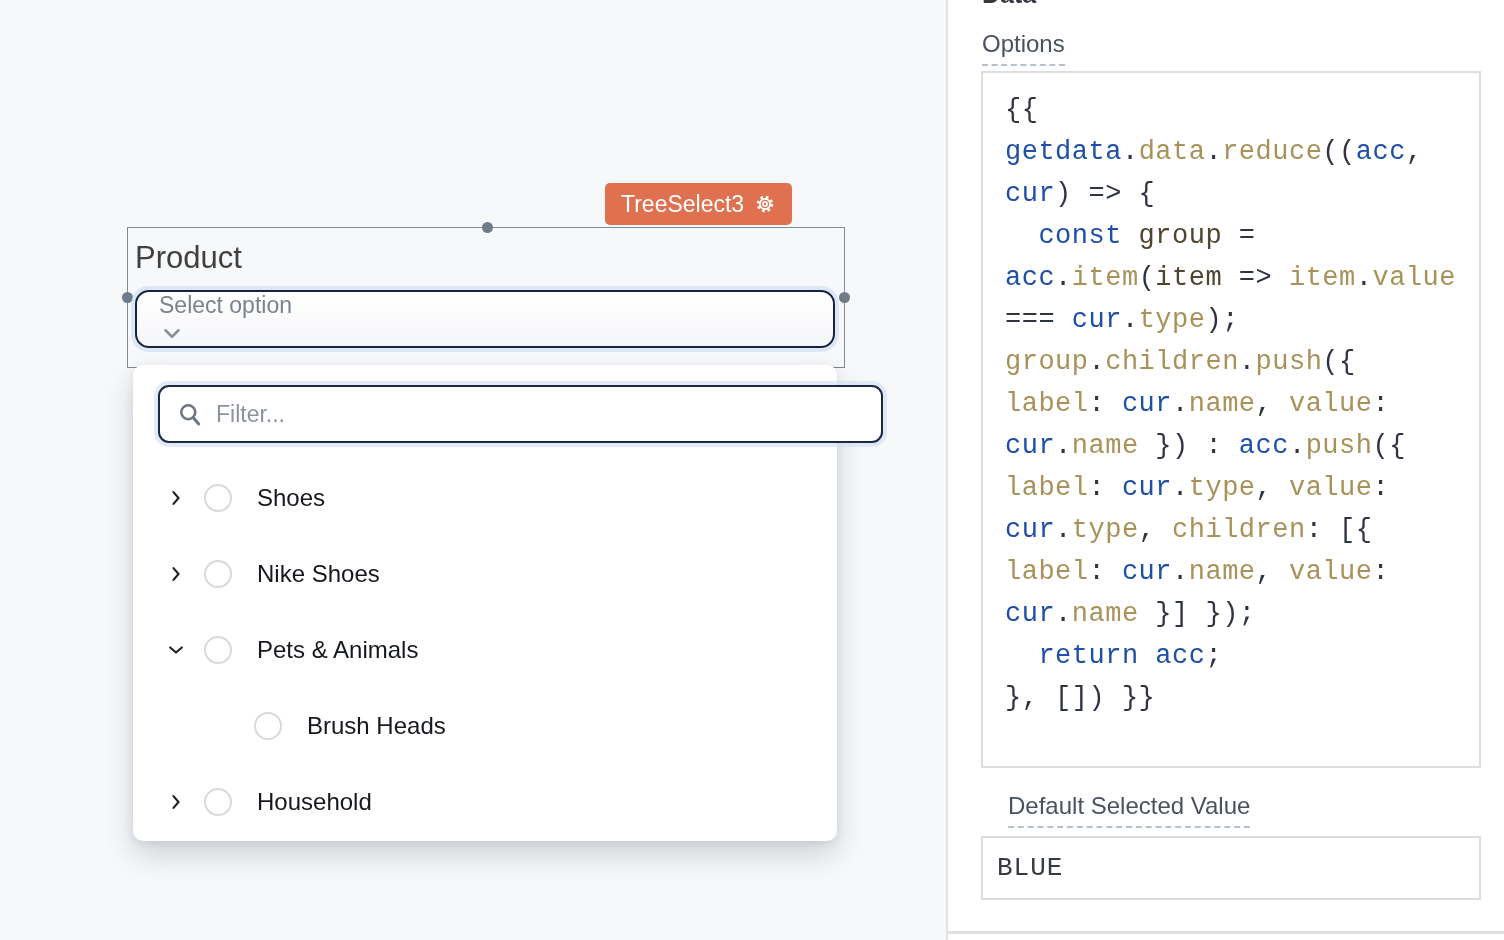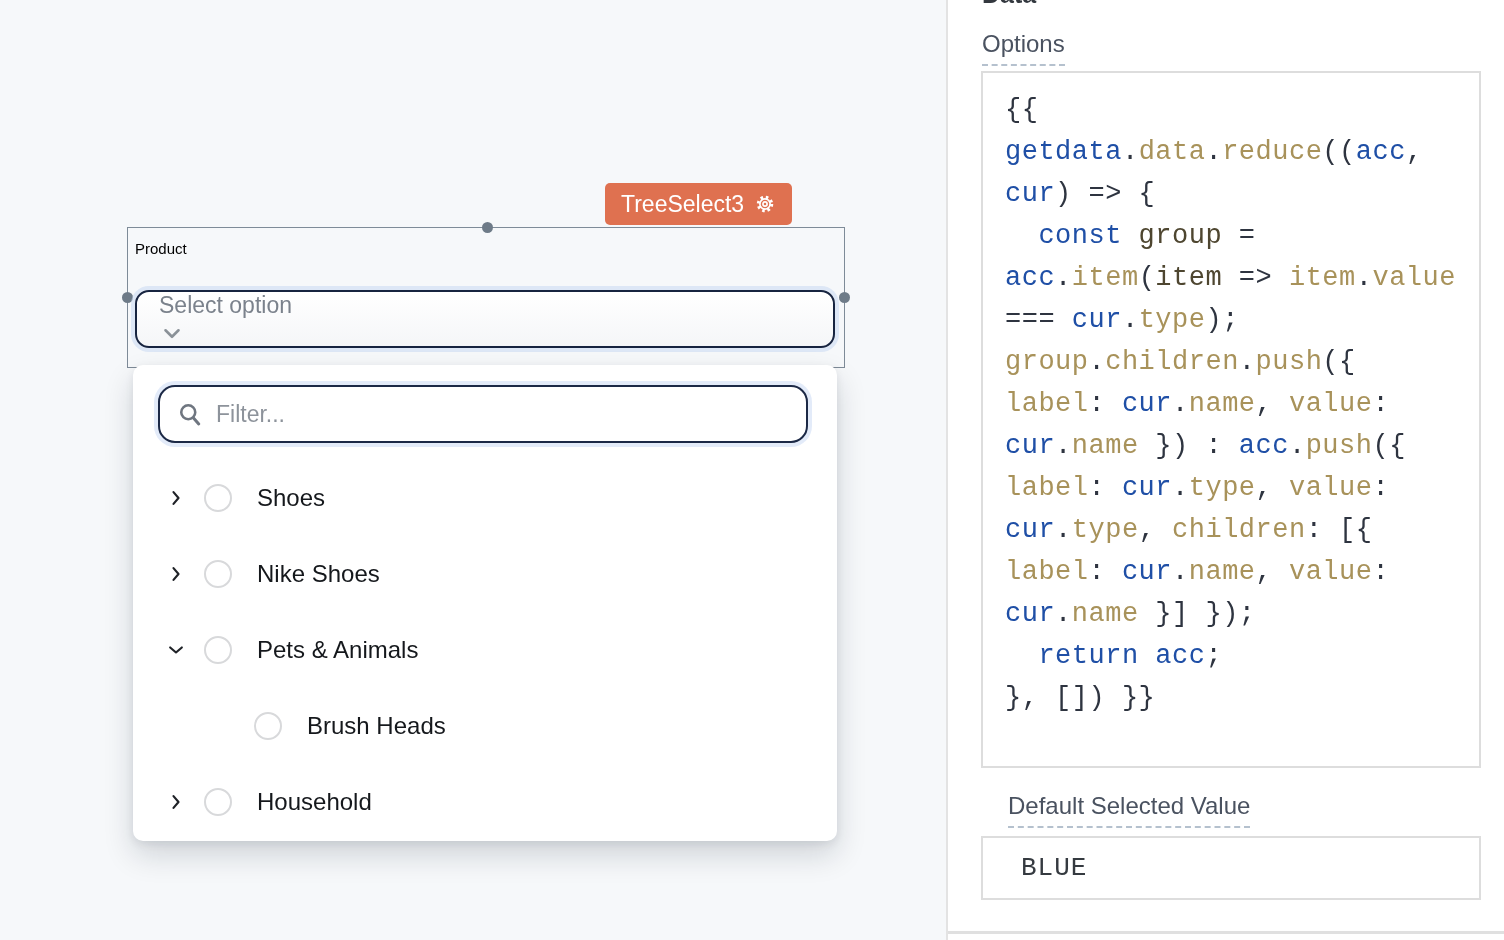--- a/index.html
+++ b/index.html
@@ -30,41 +30,41 @@
     position: absolute; width: 11px; height: 11px; border-radius: 50%;
     background: #6e7b88;
   }
   .handle.top { left: 354px; top: -6px; }
   .handle.left { left: -6px; top: 64px; }
   .handle.right { right: -6px; top: 64px; }
 
   
   .widget-label {
     position: absolute; left: 135px; top: 240px;
-    font-size: 15px; color: #000000; font-weight: 500;
+    font-size: 31px; color: #404040; font-weight: 500;
   }
   .select-control {
     position: absolute; left: 135px; top: 290px; width: 700px; height: 58px;
     background: linear-gradient(#ffffff, #f5f6f8);
     border: 2.5px solid #172440; border-radius: 14px;
     box-shadow: 0 0 0 4px rgba(201,216,242,0.55);
     display: flex; align-items: flex-start; padding: 0 22px; cursor: pointer; flex-direction: column;
   }
   .select-placeholder { font-size: 23px; color: #7b828c; flex: 1; }
   .select-control svg { display: block; }
 
   
   .dropdown {
     position: absolute; left: 133px; top: 365px; width: 704px; height: 476px;
     background: #ffffff; border-radius: 10px;
     box-shadow: 0 14px 30px rgba(15,23,42,0.16), 0 3px 8px rgba(15,23,42,0.08);
   }
   .filter-box {
-    position: absolute; left: 25px; top: 20px; width: 650px; height: 58px;
-    border: 2.5px solid #1c2946; border-radius: 17px; background: #ffffff;
+    position: absolute; left: 25px; top: 20px; width: 725px; height: 58px;
+    border: 2.5px solid #1c2946; border-radius: 11px; background: #ffffff;
     box-shadow: 0 0 0 4px rgba(208,221,245,0.6);
     display: flex; align-items: center; padding: 13px 16px; gap: 12px;
   }
   .filter-box svg { flex: 0 0 auto; }
   .filter-input {
     border: none; outline: none; flex: 1; font-size: 23px;
     font-family: "Liberation Sans", sans-serif; color: #1d2129; background: transparent;
   }
   .filter-input::placeholder { color: #8d939b; }
 
@@ -111,21 +111,21 @@
     letter-spacing: 0.5px; line-height: 42px; white-space: pre;
   }
   .tok-p { color: #2e3440; }
   .tok-b { color: #1f4fa6; }
   .tok-t { color: #a8925a; }
   .tok-o { color: #4e4630; }
 
   .value-box {
     position: absolute; left: 33px; top: 836px; width: 500px; height: 64px;
     border: 2px solid #dddddd; background: #ffffff;
-    display: flex; align-items: center; padding-left: 38px; cursor: text;
+    display: flex; align-items: center; padding-left: 14px; cursor: text;
   }
   .value-text {
     font-family: "Liberation Mono", monospace; font-size: 26px;
     letter-spacing: 1px; color: #353a40;
   }
   .panel-divider {
     position: absolute; left: 0; top: 931px; width: 558px; height: 3px;
     background: #e0e0e0;
   }
 </style>

